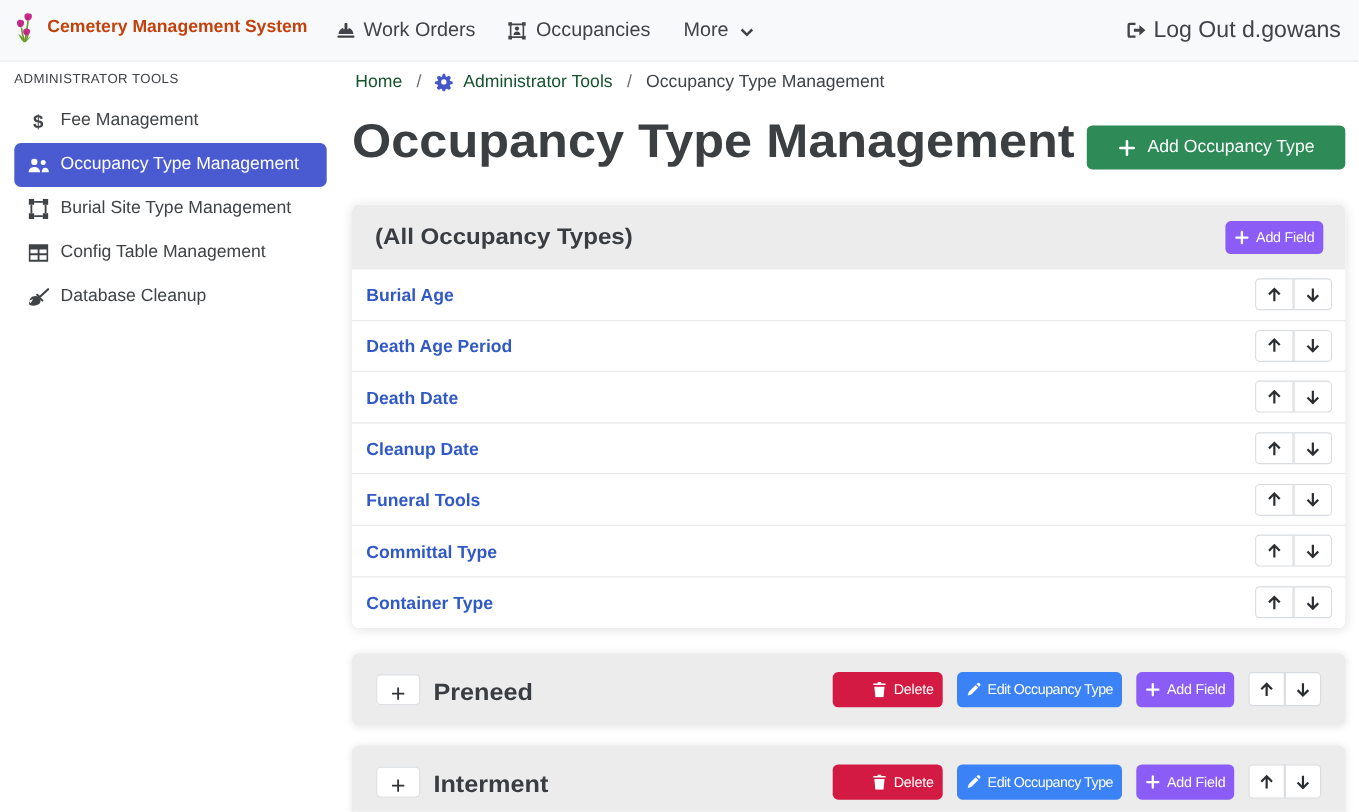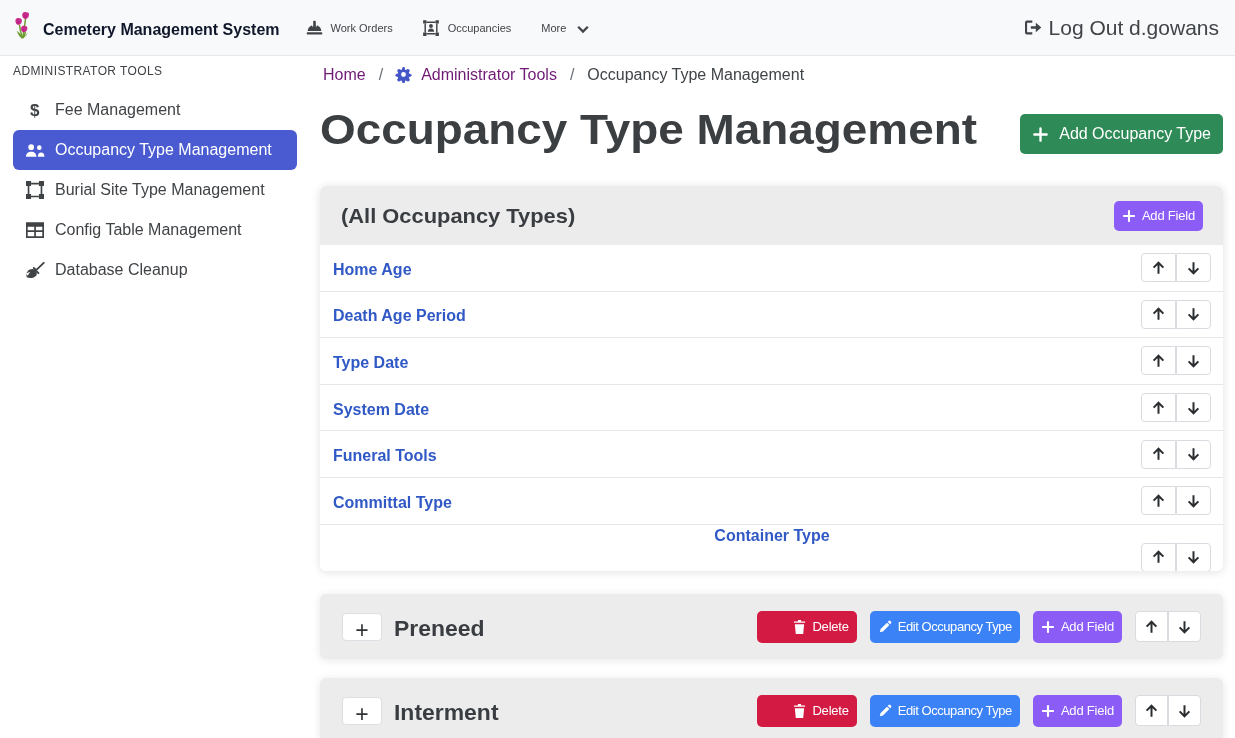--- a/index.html
+++ b/index.html
@@ -4,25 +4,25 @@
 <title>Occupancy Type Management</title>
 <style>
 * { margin:0; padding:0; box-sizing:border-box; }
 html,body { width:1235px; height:738px; overflow:hidden; background:#fff;
   font-family:"Liberation Sans", sans-serif; }
 a { text-decoration:none; }
 
 
 .navbar { height:56px; background:#f8f9fa; display:flex; align-items:center;
   padding:0 16px 0 14px; border-bottom:1px solid #e6e9eb; }
-.brand { display:flex; align-items:flex-end; color:#0f172a; font-weight:700;
+.brand { display:flex; align-items:flex-start; color:#c2410c; font-weight:700;
   font-size:16px; }
 .brand svg { margin:-6px 12px 0 0; }
 .navlinks { display:flex; align-items:center; margin-left:26px; }
-.navlink { display:flex; align-items:center; color:#404448; font-size:11px;
+.navlink { display:flex; align-items:center; color:#404448; font-size:18px;
   margin-right:29px; }
 .navlink.occ { margin-right:30px; }
 .navlink svg { margin-right:8px; }
 .logout { margin-left:auto; display:flex; align-items:center; color:#404448;
   font-size:21px; }
 .logout svg { margin-right:7px; }
 
 
 .layout { display:flex; }
 .sidebar { width:310px; flex:0 0 310px; padding:7px 13px 0 13px; }
@@ -30,52 +30,52 @@
 .side-item { height:40px; display:flex; align-items:center; color:#3f4346;
   font-size:16px; border-radius:6px; padding-left:12px; }
 .side-item .ic { width:20px; display:flex; justify-content:center; margin-right:10px; }
 .side-item.active { background:#4a5bd1; color:#fff; }
 
 .main { flex:1; padding:0 12px 0 10px; }
 
 
 .crumbs { display:flex; align-items:center; font-size:16px; margin:10px 0 0 3px;
   color:#6a7075; }
-.crumbs a { color:#701a75; }
+.crumbs a { color:#14532d; }
 .crumbs .sep { margin:0 13px; color:#6a7075; }
 .crumbs .cur { color:#3f4448; }
 .crumbs svg { margin-right:8px; }
 .crumb-admin { display:flex; align-items:center; }
 
 
 .headrow { display:flex; align-items:flex-start; margin-top:20px; }
 h1 { font-size:43px; font-weight:700; color:#3b3f42; line-height:50px; }
 .wx { display:inline-block; transform:scaleX(1.067); transform-origin:0 50%; white-space:nowrap; }
 .btn { display:inline-flex; align-items:center; justify-content:center;
   border:none; border-radius:5px; color:#fff; cursor:pointer;
   font-family:"Liberation Sans", sans-serif; }
-.btn-add-top { background:#2e8b57; height:40px; padding:0 12px; font-size:16px;
+.btn-add-top { background:#2e8b57; height:40px; padding:0 28px; font-size:16px;
   margin-left:auto; margin-top:10px; flex:0 0 auto; }
 .btn-add-top svg { margin-right:10px; }
 
 
 .card { margin-top:32px; border-radius:6px; background:#fff;
   box-shadow:0 1px 10px rgba(0,0,0,.12); overflow:hidden; }
 .card-head { background:#ececec; height:59px; display:flex; align-items:center;
   padding:0 20px 0 21px; border-radius:6px 6px 0 0; }
 .card-head .title { font-size:20.5px; font-weight:700; color:#393d41; }
 .btn-sm { height:30px; padding:0 8px; font-size:13px; letter-spacing:-0.2px; }
 .btn-green { background:#8b5cf6; }
 .btn-teal { background:#3b82f6; }
 .btn-red { background:#d31a42;padding-left:36px; }
 .btn-sm svg { margin-right:6px; }
 .card-head .btn { margin-left:auto; }
 .row { height:46.6px; display:flex; align-items:center; padding:0 12px 0 13px;
   border-bottom:1px solid #e7e7e7; }
-.row:last-child { border-bottom:none;flex-direction:column; }
+.row:last-child { border-bottom:none; }
 .row a { color:#3059c6; font-weight:700; font-size:16px; position:relative; top:2px; }
 .arrows { margin-left:auto; display:flex; }
 .arrow-btn { width:35px; height:29px; background:#fff; border:1px solid #d8dbdf;
   display:flex; align-items:center; justify-content:center; }
 .arrow-btn svg { display:block; }
 .arrow-btn.up { border-radius:4px 0 0 4px; border-right-width:0.5px; }
 .arrow-btn.down { border-radius:0 4px 4px 0; }
 
 
 .bar { margin-top:23px; border-radius:6px; background:#ececec; height:65px;
@@ -213,21 +213,21 @@
     <div class="card">
       <div class="card-head">
           <span class="title wx">(All Occupancy Types)</span>
         <button class="btn btn-sm btn-green">
           <svg width="14" height="14" viewBox="0 0 16 16" fill="none" stroke="#fff" stroke-width="2.4" stroke-linecap="round">
             <path d="M8 2.2v11.6M2.2 8h11.6"></path>
           </svg>
           Add Field</button>
       </div>
       <div class="row">
-          <a href="#">Home Age</a>
+          <a href="#">Burial Age</a>
         <span class="arrows">
             <span class="arrow-btn up">
               <svg width="13" height="14" viewBox="0 0 13 14" fill="none" stroke="#2b2e31" stroke-width="2">
                 <path d="M6.5 12.8V2.2M1.6 6.6 6.5 1.7l4.9 4.9"></path>
               </svg>
             </span>
             <span class="arrow-btn down">
               <svg width="13" height="14" viewBox="0 0 13 14" fill="none" stroke="#2b2e31" stroke-width="2">
                 <path d="M6.5 1.2v10.6M1.6 7.4 6.5 12.3l4.9-4.9"></path>
               </svg>
@@ -243,36 +243,36 @@
               </svg>
             </span>
             <span class="arrow-btn down">
               <svg width="13" height="14" viewBox="0 0 13 14" fill="none" stroke="#2b2e31" stroke-width="2">
                 <path d="M6.5 1.2v10.6M1.6 7.4 6.5 12.3l4.9-4.9"></path>
               </svg>
             </span>
           </span>
         </div>
       <div class="row">
-          <a href="#">Type Date</a>
-        <span class="arrows">
-            <span class="arrow-btn up">
-              <svg width="13" height="14" viewBox="0 0 13 14" fill="none" stroke="#2b2e31" stroke-width="2">
-                <path d="M6.5 12.8V2.2M1.6 6.6 6.5 1.7l4.9 4.9"></path>
-              </svg>
-            </span>
-            <span class="arrow-btn down">
-              <svg width="13" height="14" viewBox="0 0 13 14" fill="none" stroke="#2b2e31" stroke-width="2">
-                <path d="M6.5 1.2v10.6M1.6 7.4 6.5 12.3l4.9-4.9"></path>
-              </svg>
-            </span>
-          </span>
-        </div>
-      <div class="row">
-          <a href="#">System Date</a>
+          <a href="#">Death Date</a>
+        <span class="arrows">
+            <span class="arrow-btn up">
+              <svg width="13" height="14" viewBox="0 0 13 14" fill="none" stroke="#2b2e31" stroke-width="2">
+                <path d="M6.5 12.8V2.2M1.6 6.6 6.5 1.7l4.9 4.9"></path>
+              </svg>
+            </span>
+            <span class="arrow-btn down">
+              <svg width="13" height="14" viewBox="0 0 13 14" fill="none" stroke="#2b2e31" stroke-width="2">
+                <path d="M6.5 1.2v10.6M1.6 7.4 6.5 12.3l4.9-4.9"></path>
+              </svg>
+            </span>
+          </span>
+        </div>
+      <div class="row">
+          <a href="#">Cleanup Date</a>
         <span class="arrows">
             <span class="arrow-btn up">
               <svg width="13" height="14" viewBox="0 0 13 14" fill="none" stroke="#2b2e31" stroke-width="2">
                 <path d="M6.5 12.8V2.2M1.6 6.6 6.5 1.7l4.9 4.9"></path>
               </svg>
             </span>
             <span class="arrow-btn down">
               <svg width="13" height="14" viewBox="0 0 13 14" fill="none" stroke="#2b2e31" stroke-width="2">
                 <path d="M6.5 1.2v10.6M1.6 7.4 6.5 12.3l4.9-4.9"></path>
               </svg>

